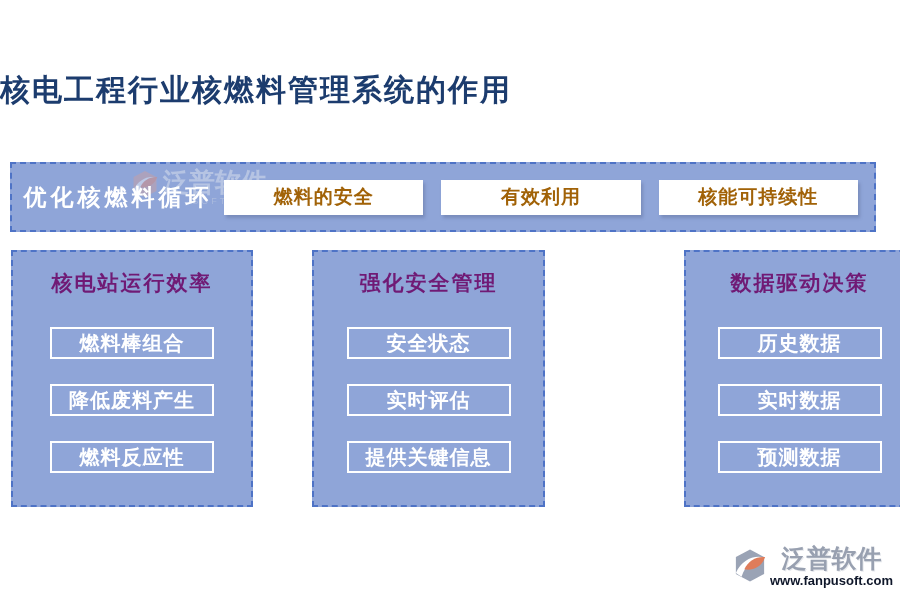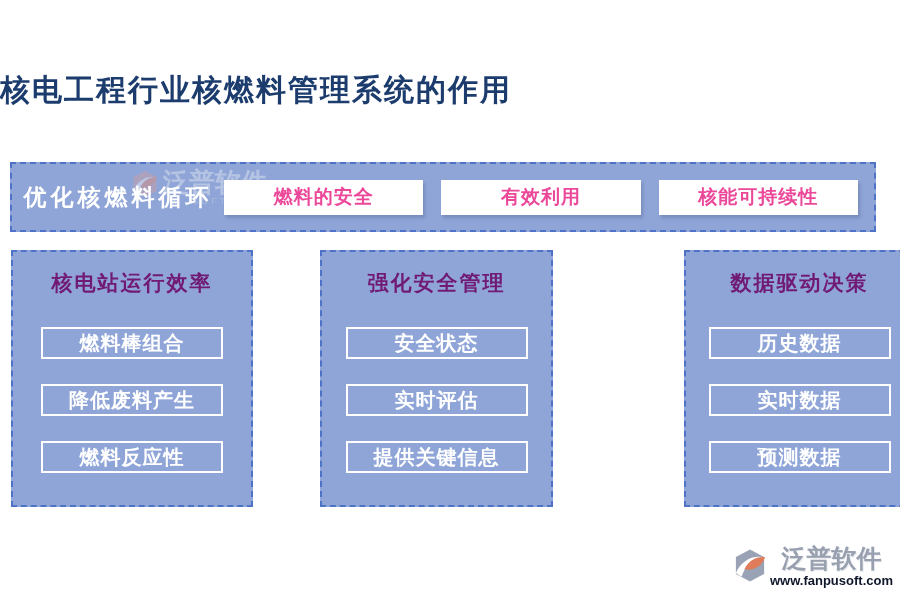--- a/index.html
+++ b/index.html
@@ -47,21 +47,21 @@
     display: flex;
     gap: 18px;
     margin-right: 16px;
     position: relative;
     z-index: 2;
   }
   .band-btn {
     flex: 1;
     height: 35px;
     background: #ffffff;
-    color: #ec4899;
+    color: #a16207;
     font-size: 19px;
     font-weight: bold;
     letter-spacing: 1px;
     display: flex;
     align-items: center;
     justify-content: center;
     box-shadow: 2px 3px 3px rgba(80, 95, 135, 0.35);
     cursor: pointer;
     font-family: inherit;
     border: none;
@@ -98,32 +98,32 @@
     position: absolute;
     top: 250px;
     height: 253px;
     background: #8fa5d8;
     border: 2px dashed #4e73c6;
     display: flex;
     flex-direction: column;
     align-items: center;
   }
   .col-1 { left: 11px;  width: 238px; }
-  .col-2 { left: 320px; width: 229px; }
+  .col-2 { left: 312px; width: 229px; }
   .col-3 { left: 684px; width: 227px; }
   .col-header {
     margin-top: 17px;
     color: #701a75;
     font-size: 21px;
     font-weight: bold;
     letter-spacing: 2px;
     text-align: center;
   }
   .col-btn {
-    width: 182px;
+    width: 164px;
     height: 32px;
     margin-top: 25px;
     background: transparent;
     border: 2px solid #ffffff;
     color: #ffffff;
     font-size: 20px;
     font-weight: bold;
     letter-spacing: 1px;
     display: flex;
     align-items: center;

